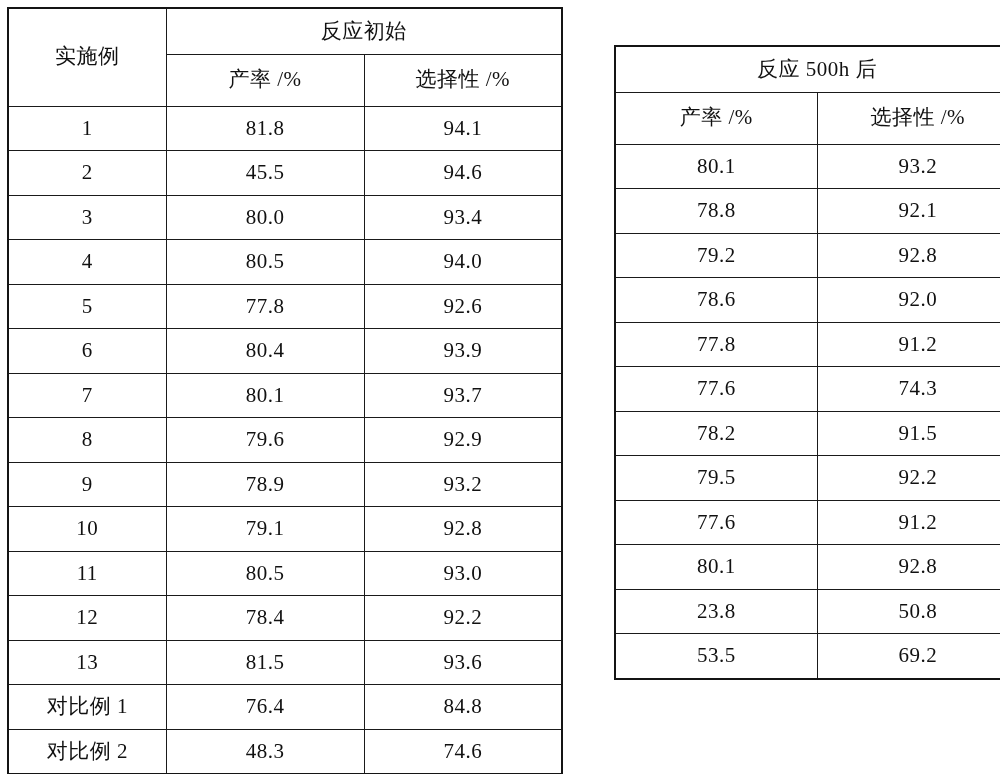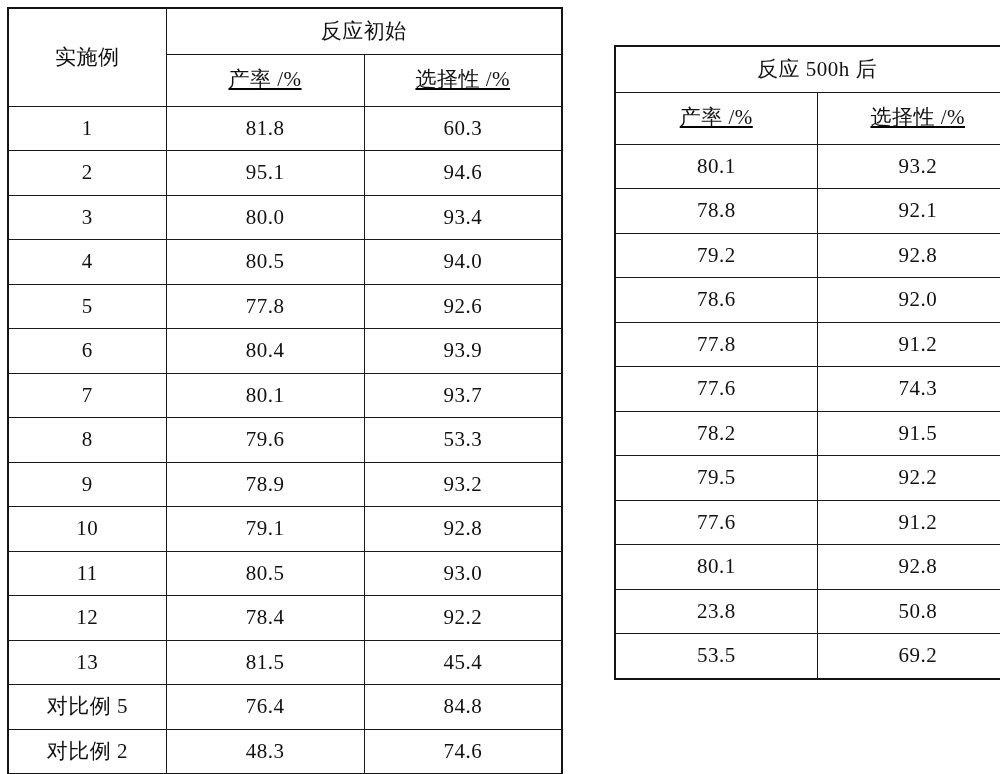--- a/index.html
+++ b/index.html
@@ -48,22 +48,22 @@
     background: #ffffff;
   }
 
   
   .table-block {
     border: 2px solid #141414;
   }
 
   
   .hdr-group { height: 46px; font-size: 22px; }
-  .hdr-sub   { height: 52px; font-size: 22px; text-decoration: underline; }
-  .hdr-stub  { font-size: 22px; }
+  .hdr-sub   { height: 52px; font-size: 22px; }
+  .hdr-stub  { font-size: 22px; font-family: Liberation Mono, monospace; }
 
   
   .data-row td { height: 43.5px; font-size: 21px; }
 
   .cell-label { letter-spacing: 1px; }
   .cell-num   { font-size: 21px; letter-spacing: 0.5px; }
 
   
   #table-left col.c-label { width: 158px; }
   #table-left col.c-yield { width: 198px; }
@@ -101,25 +101,25 @@
       </tr>
       <tr class="hdr-sub">
         <th>产率 /%</th>
         <th>选择性 /%</th>
       </tr>
     </thead>
     <tbody id="body-left">
         <tr class="data-row">
           <td class="cell-label">1</td>
           <td class="cell-num">81.8</td>
-          <td class="cell-num">60.3</td>
+          <td class="cell-num">94.1</td>
         </tr>
         <tr class="data-row">
           <td class="cell-label">2</td>
-          <td class="cell-num">95.1</td>
+          <td class="cell-num">45.5</td>
           <td class="cell-num">94.6</td>
         </tr>
         <tr class="data-row">
           <td class="cell-label">3</td>
           <td class="cell-num">80.0</td>
           <td class="cell-num">93.4</td>
         </tr>
         <tr class="data-row">
           <td class="cell-label">4</td>
           <td class="cell-num">80.5</td>
@@ -136,21 +136,21 @@
           <td class="cell-num">93.9</td>
         </tr>
         <tr class="data-row">
           <td class="cell-label">7</td>
           <td class="cell-num">80.1</td>
           <td class="cell-num">93.7</td>
         </tr>
         <tr class="data-row">
           <td class="cell-label">8</td>
           <td class="cell-num">79.6</td>
-          <td class="cell-num">53.3</td>
+          <td class="cell-num">92.9</td>
         </tr>
         <tr class="data-row">
           <td class="cell-label">9</td>
           <td class="cell-num">78.9</td>
           <td class="cell-num">93.2</td>
         </tr>
         <tr class="data-row">
           <td class="cell-label">10</td>
           <td class="cell-num">79.1</td>
           <td class="cell-num">92.8</td>
@@ -161,24 +161,24 @@
           <td class="cell-num">93.0</td>
         </tr>
         <tr class="data-row">
           <td class="cell-label">12</td>
           <td class="cell-num">78.4</td>
           <td class="cell-num">92.2</td>
         </tr>
         <tr class="data-row">
           <td class="cell-label">13</td>
           <td class="cell-num">81.5</td>
-          <td class="cell-num">45.4</td>
-        </tr>
-        <tr class="data-row">
-          <td class="cell-label">对比例 5</td>
+          <td class="cell-num">93.6</td>
+        </tr>
+        <tr class="data-row">
+          <td class="cell-label">对比例 1</td>
           <td class="cell-num">76.4</td>
           <td class="cell-num">84.8</td>
         </tr>
         <tr class="data-row">
           <td class="cell-label">对比例 2</td>
           <td class="cell-num">48.3</td>
           <td class="cell-num">74.6</td>
         </tr>
       </tbody>
   </table>

